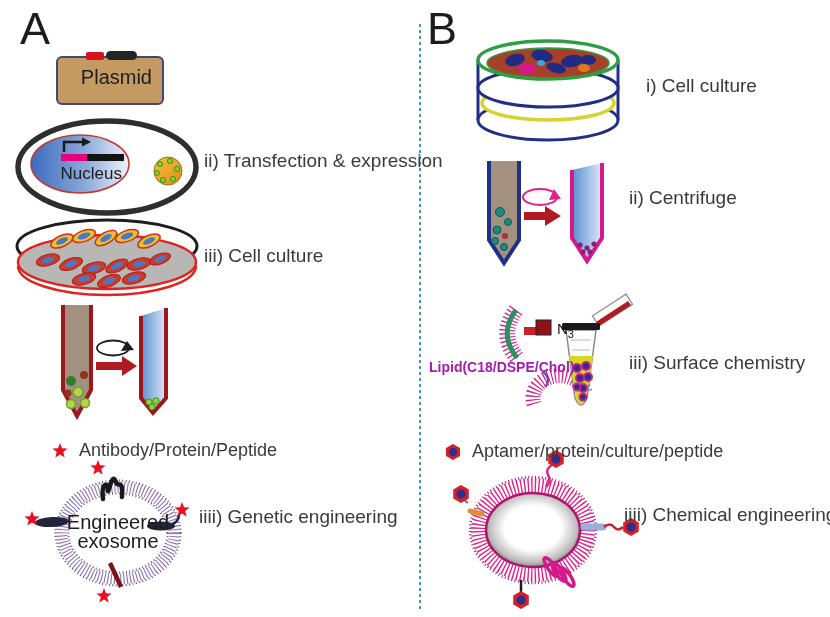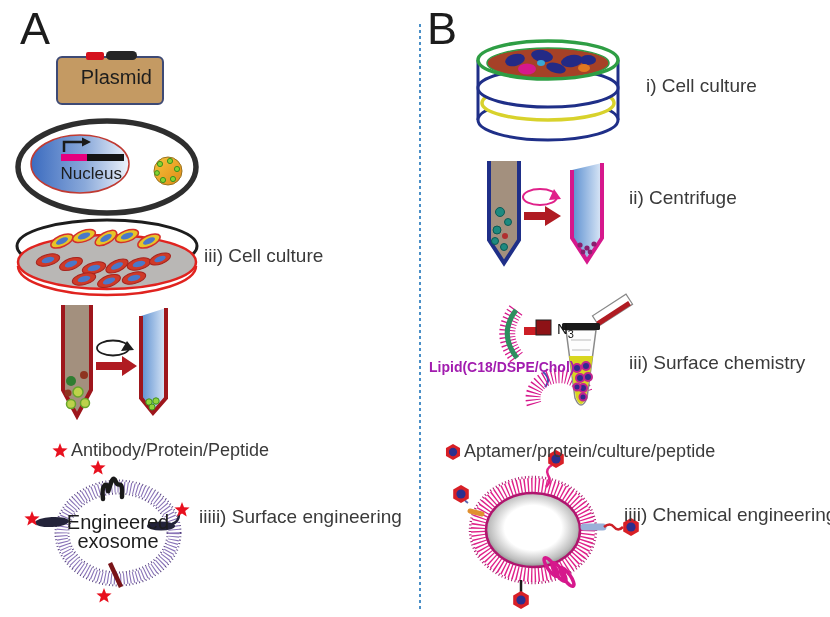--- a/index.html
+++ b/index.html
@@ -14,21 +14,21 @@
     position:absolute;left:419px;top:24px;width:2px;height:586px;
     background:repeating-linear-gradient(to bottom,#4a8fc7 0 3px,transparent 3px 6px);
   }
   .inline-text{position:absolute;color:#1d1d1d;white-space:nowrap;text-align:center;}
   .plasmid-text{left:68px;top:66px;width:84px;text-align:right;font-size:20px;}
   .nucleus-text{left:42px;top:164px;width:80px;text-align:right;font-size:17px;}
   .exosome-a-text{left:61px;top:513px;width:114px;text-align:center;font-size:20px;line-height:19px;}
   .lipid-text{left:429px;top:359px;font-size:14px;font-weight:bold;color:#a21caf;}
   .azide-text{left:557px;top:320px;font-size:15px;color:#141414;}
   .azide-text sub{font-size:11px;}
-  .legend-row{position:absolute;display:flex;align-items:center;gap:2px;}
+  .legend-row{position:absolute;display:flex;align-items:center;gap:10px;}
   .legend-a{left:51px;top:440px;}
   .legend-b{left:444px;top:441px;}
   .legend-text{font-size:18px;color:#3a3a3a;white-space:nowrap;}
   .legend-icon{display:inline-block;}
 </style>
 </head>
 <body>
 
 <div class="stage">
 
@@ -309,22 +309,23 @@
           </g>
       </g>
     </g>
   </svg>
 
   <div class="divider"></div>
 
   <div class="panel-letter" style="left:20px;top:6px;">A</div>
   <div class="panel-letter" style="left:427px;top:6px;">B</div>
 
+  <div class="step-label" style="left:204px;top:150px;">ii) Transfection &amp; expression</div>
   <div class="step-label" style="left:204px;top:245px;">iii) Cell culture</div>
-  <div class="step-label" style="left:199px;top:506px;">iiiii) Surface engineering</div>
+  <div class="step-label" style="left:199px;top:506px;">iiii) Genetic engineering</div>
 
   <div class="step-label" style="left:646px;top:75px;">i) Cell culture</div>
   <div class="step-label" style="left:629px;top:187px;">ii) Centrifuge</div>
   <div class="step-label" style="left:629px;top:352px;">iii) Surface chemistry</div>
   <div class="step-label" style="left:624px;top:504px;">iiii) Chemical engineering</div>
 
   <div class="inline-text plasmid-text">Plasmid</div>
   <div class="inline-text nucleus-text">Nucleus</div>
   <div class="inline-text exosome-a-text">
     <div>Engineered</div>

